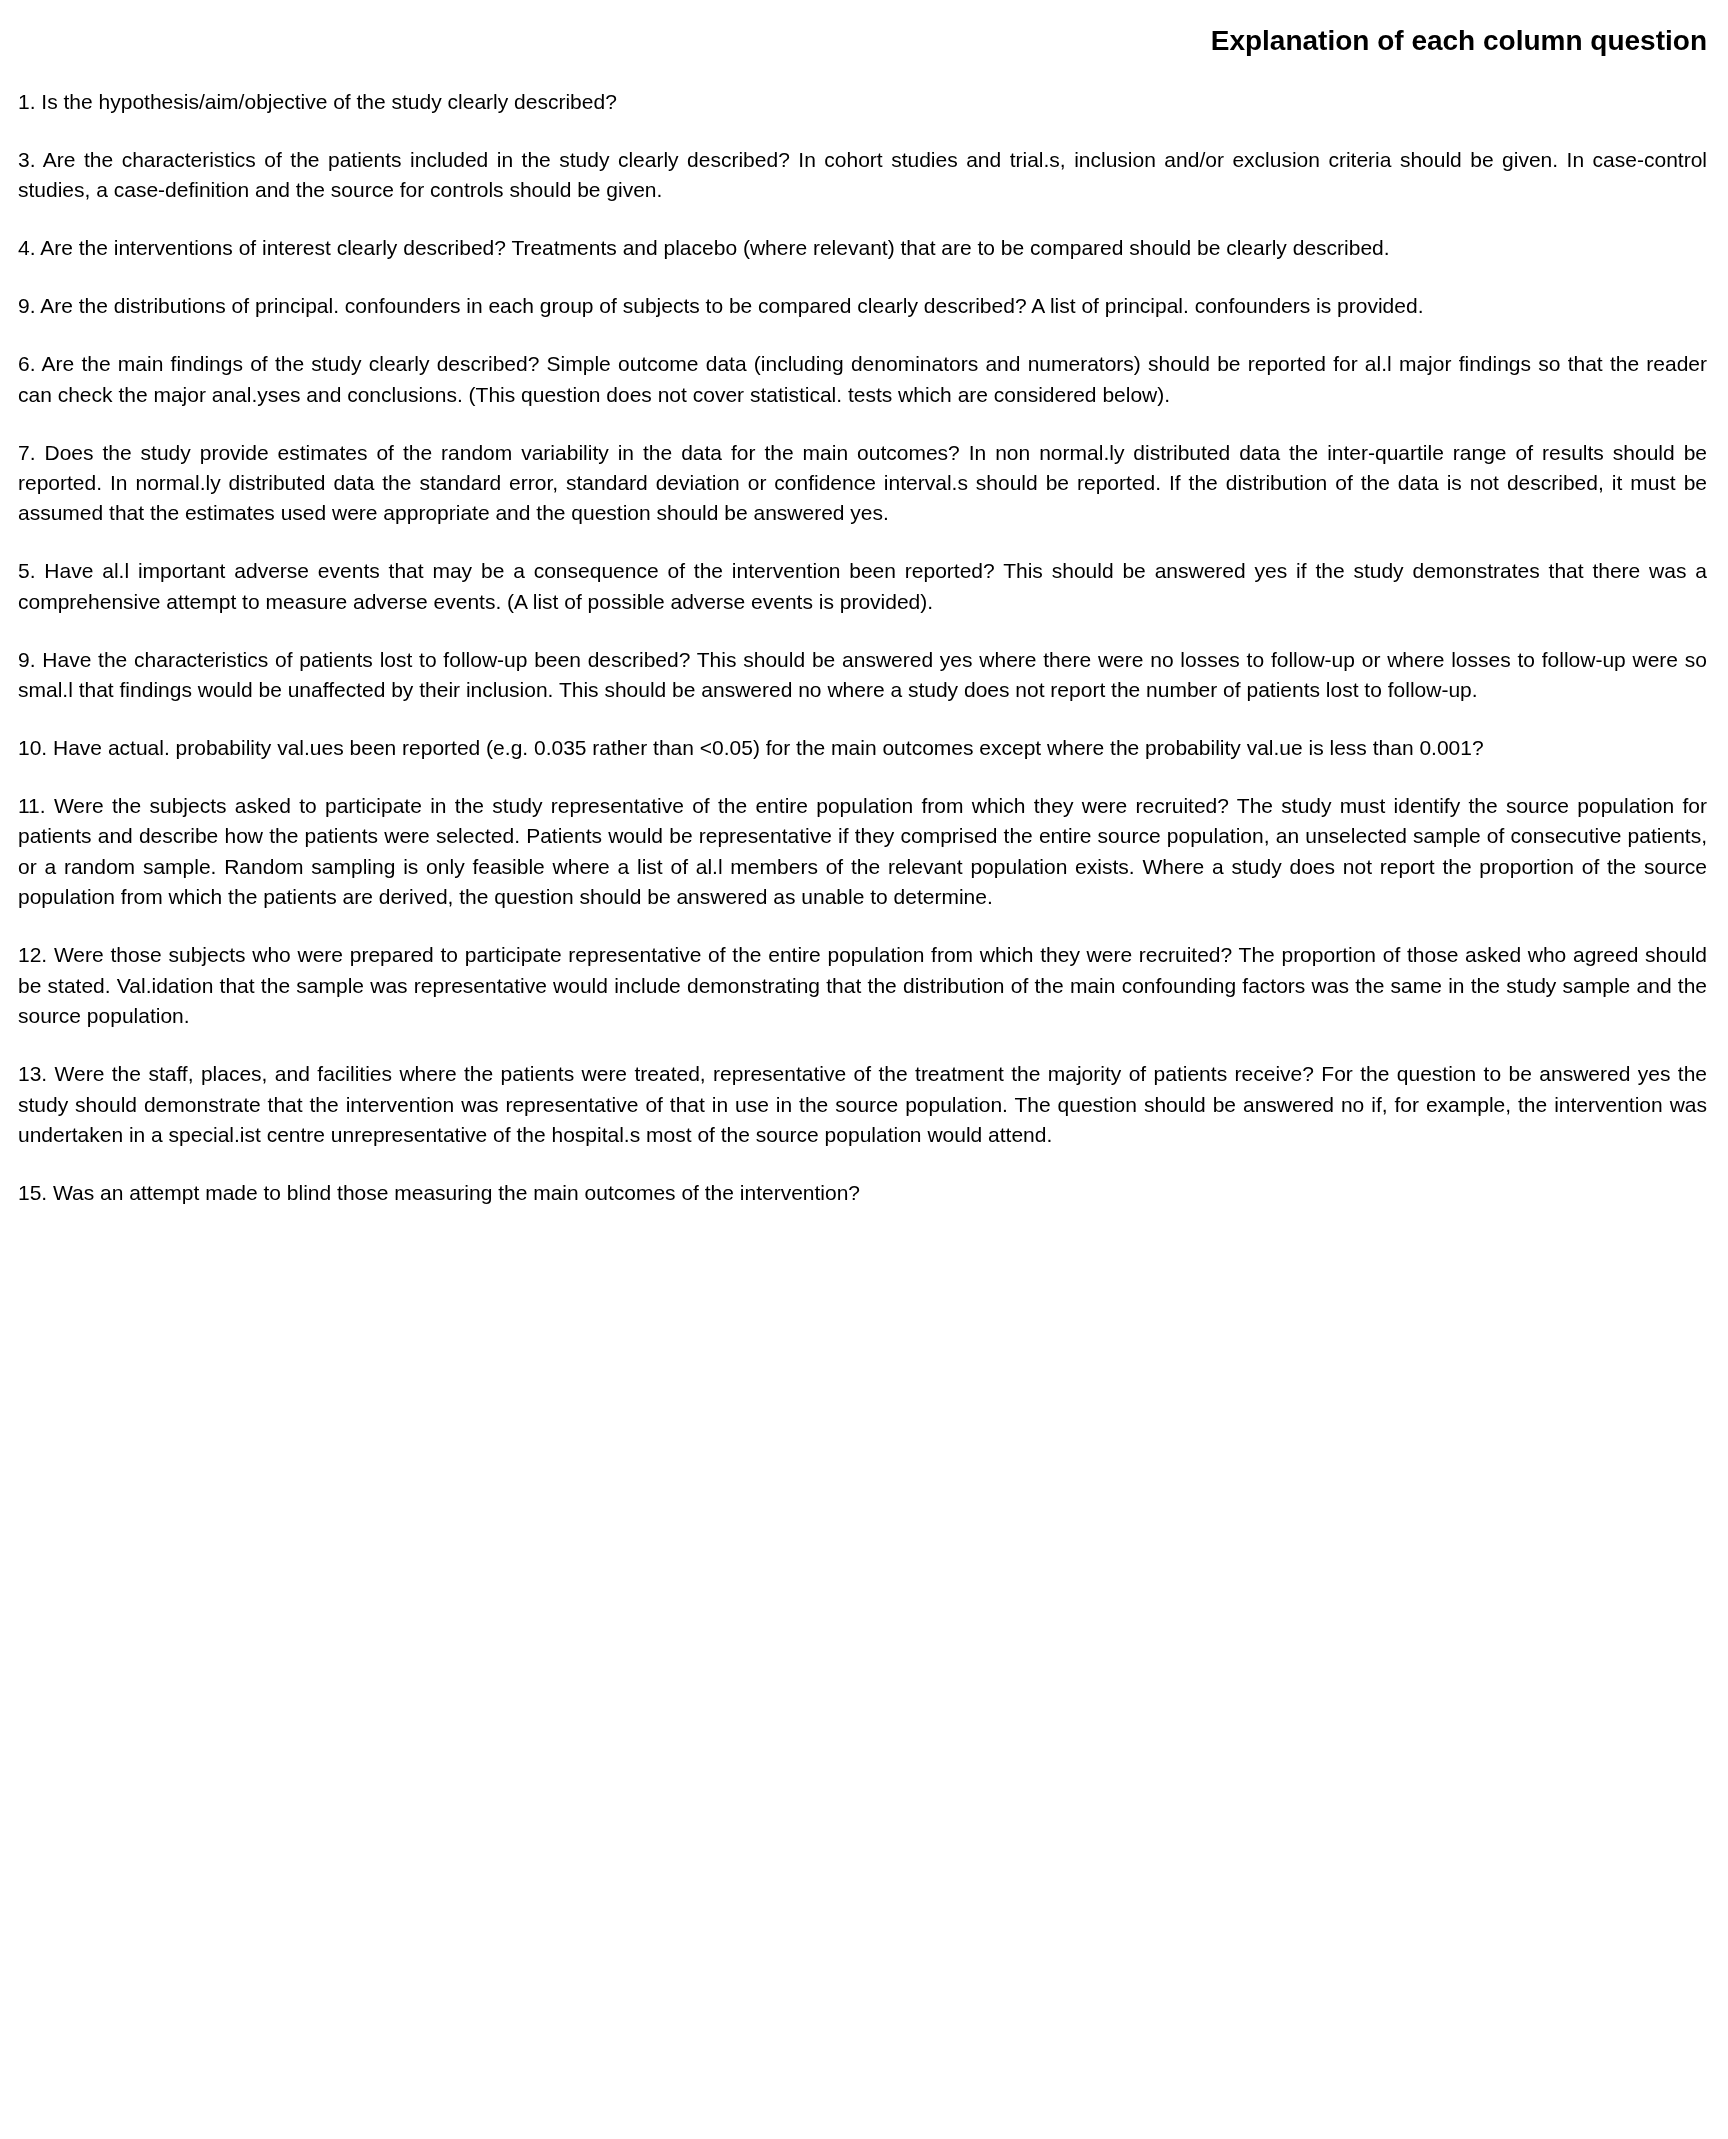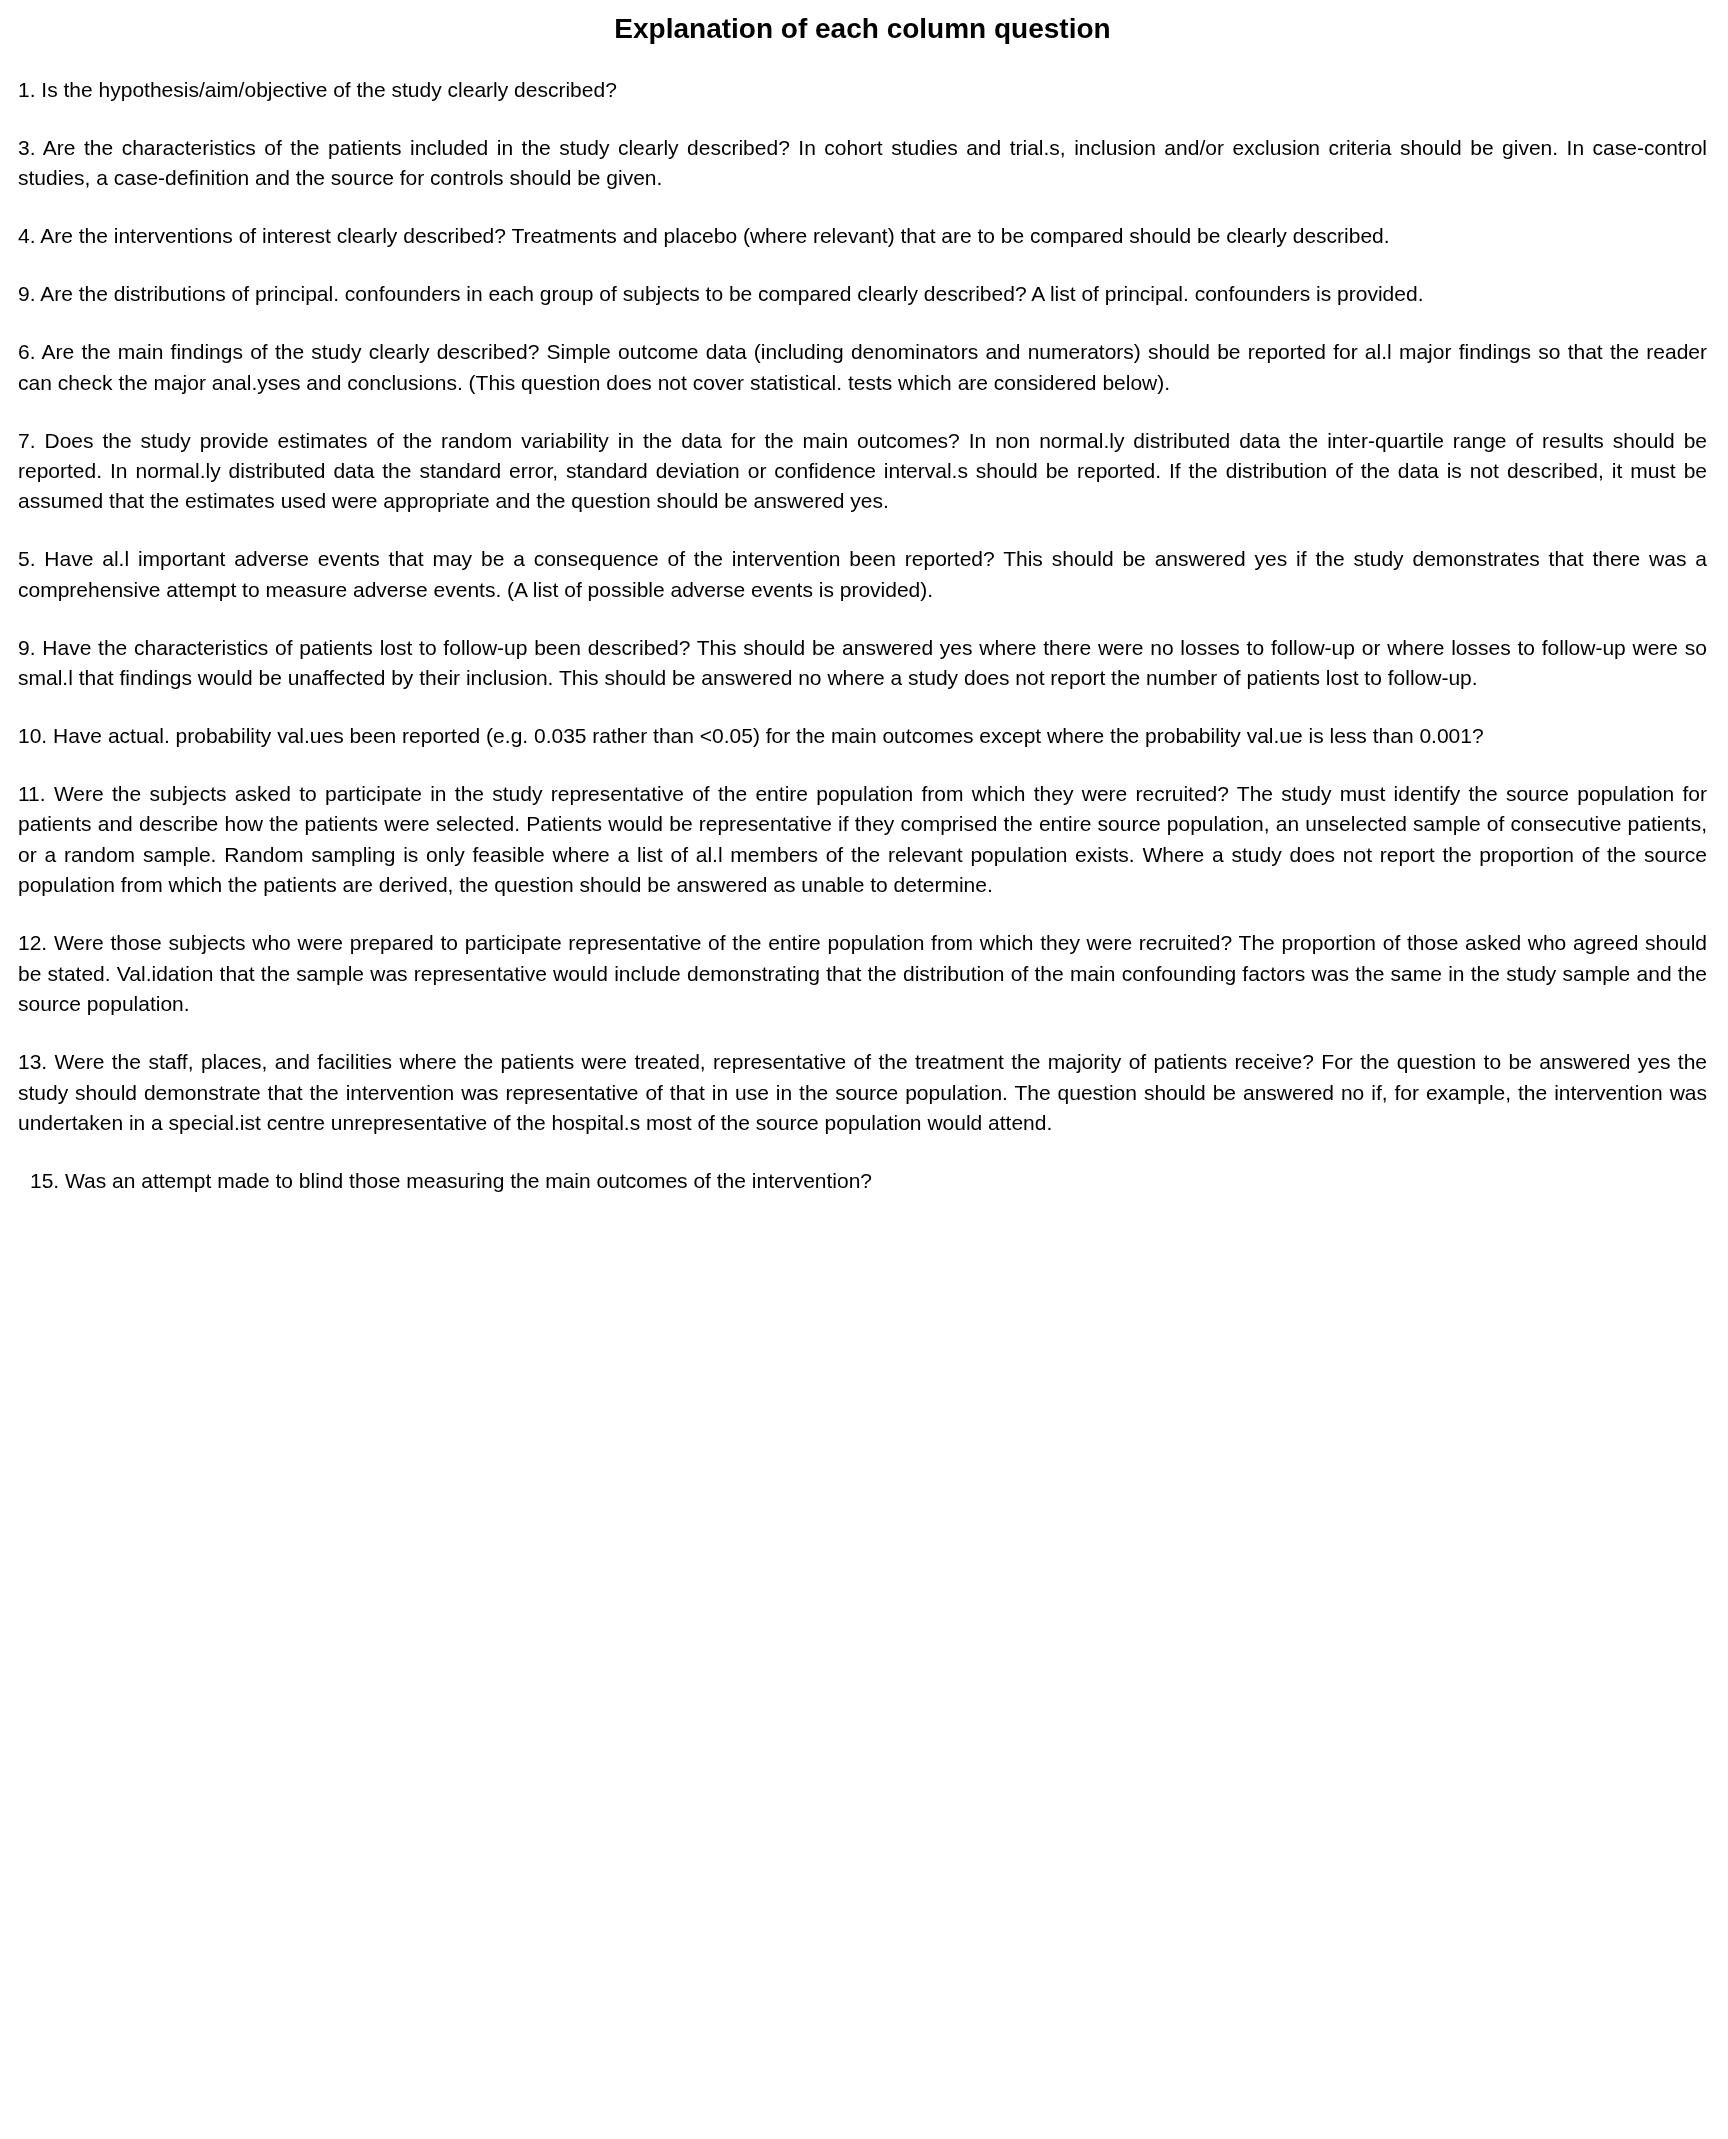--- a/index.html
+++ b/index.html
@@ -18,33 +18,32 @@
     box-sizing: border-box;
     width: 100%;
     min-height: 2140px;
     padding: 10.6px 22px 13.3px 18px;
     background: #ffffff;
   }
   .doc-heading {
     font-size: 28px;
     font-weight: bold;
     line-height: 1.3;
-    margin: 0 0 28px 0;
-    text-align: center;
+    margin: 12px 0 28px 0;
+    text-align: right;
   }
   .para {
     font-size: 21px;
     line-height: 1.45;
     margin: 0 0 27.5px 0;
     text-align: justify;
     text-justify: inter-word;
   }
   .para:last-child {
     margin-bottom: 0;
-    margin-left: 12px;
   }
 </style>
 </head>
 <body>
 
 <div class="page">
   <h1 class="doc-heading">Explanation of each column question</h1>
   <p class="para">1. Is the hypothesis/aim/objective of the study clearly described?</p>
   <p class="para">3. Are the characteristics of the patients included in the study clearly described? In cohort studies and trial.s, inclusion and/or exclusion criteria should be given. In case-control studies, a case-definition and the source for controls should be given.</p>
   <p class="para">4. Are the interventions of interest clearly described? Treatments and placebo (where relevant) that are to be compared should be clearly described.</p>

